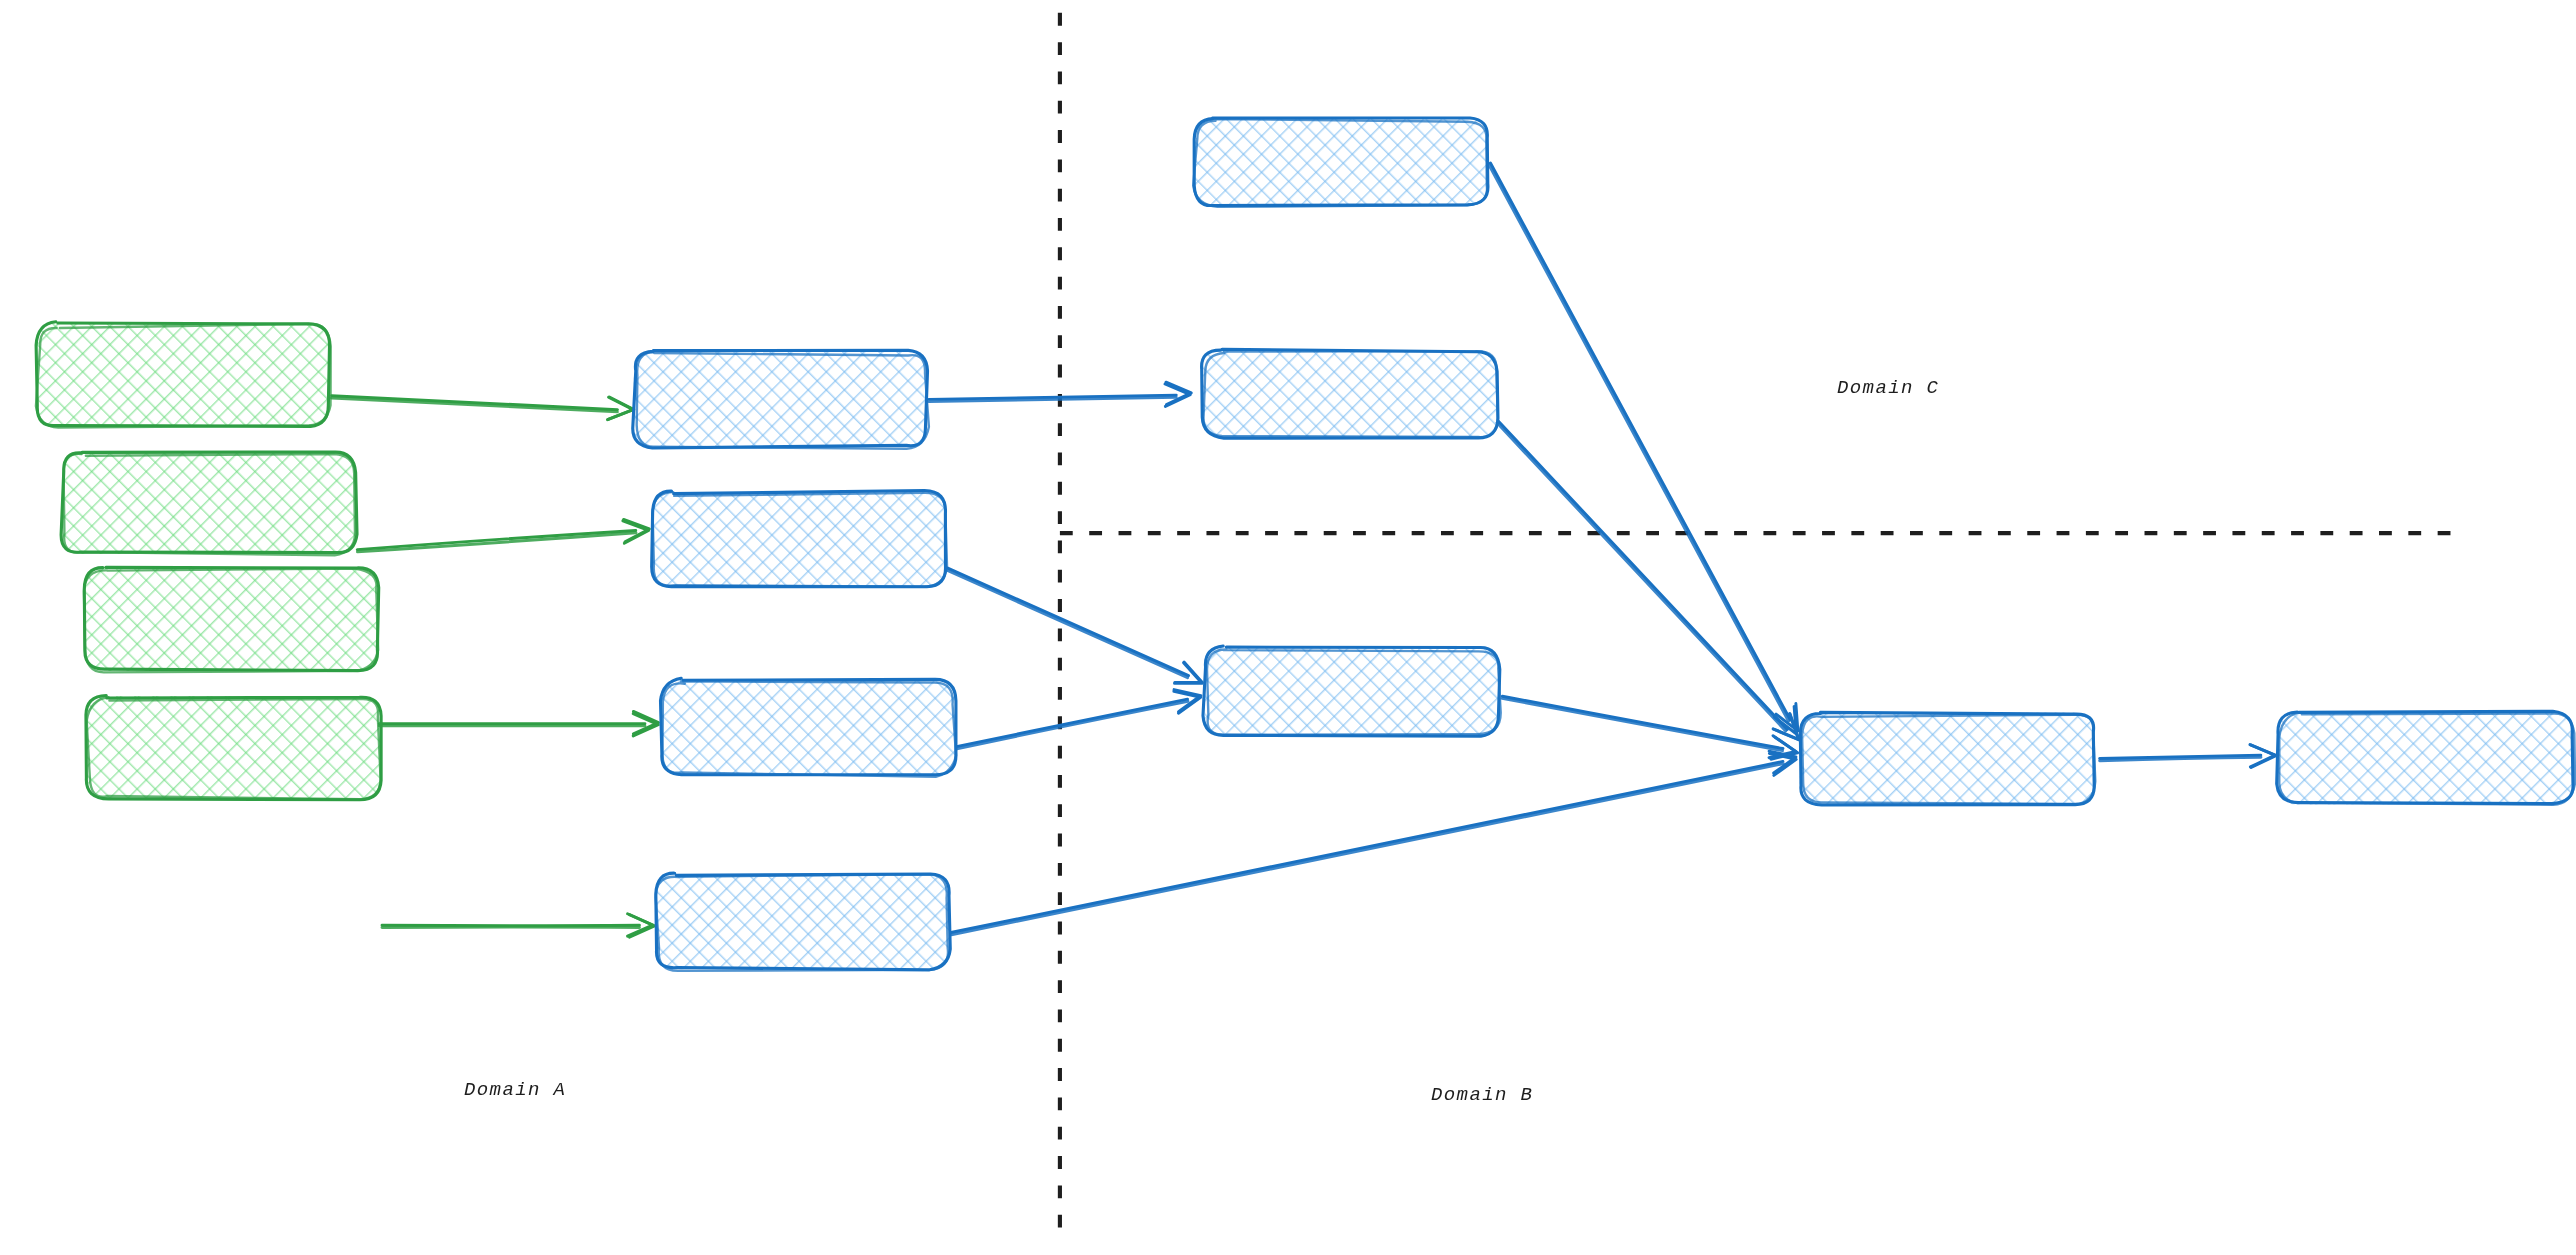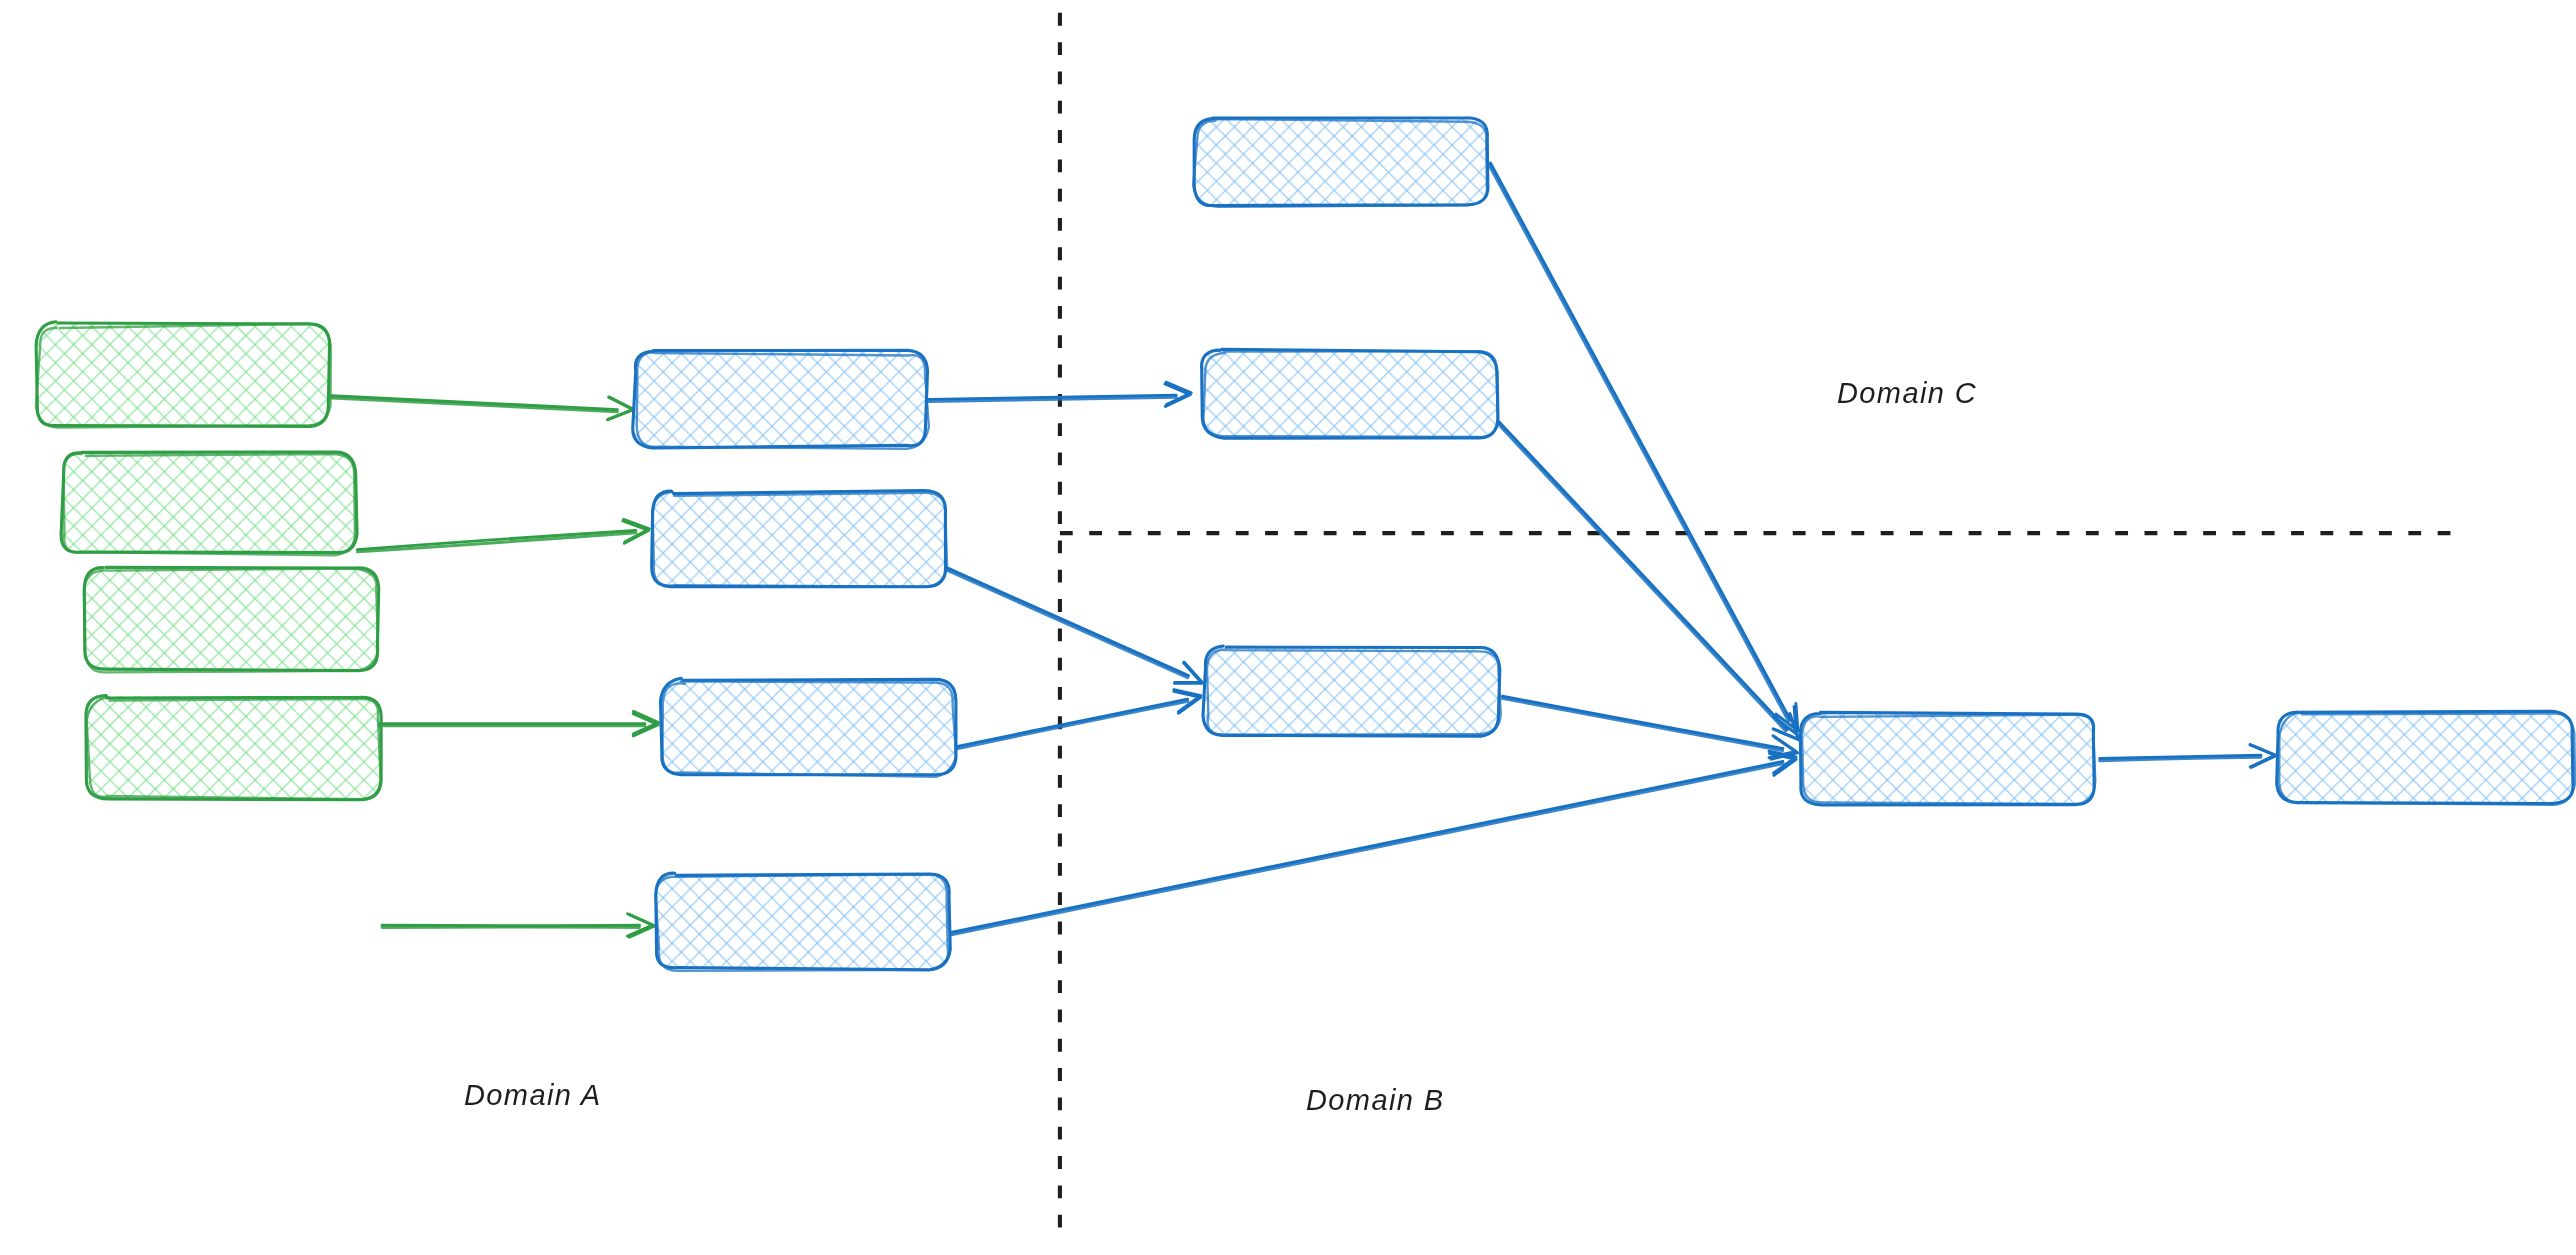--- a/index.html
+++ b/index.html
@@ -17,22 +17,22 @@
   }
   #diagram-svg {
     position: absolute;
     left: 0;
     top: 0;
     width: 2576px;
     height: 1255px;
   }
   .domain-label {
     position: absolute;
-    font-family: Liberation Sans, sans-serif;
-    font-size: 29px;
+    font-family: Liberation Mono, monospace;
+    font-size: 19px;
     color: #1e1e1e;
     white-space: nowrap;
     letter-spacing: 1.4px;
     font-style: italic;
     font-weight: 400;
   }
 </style>
 </head>
 <body>
 
@@ -207,17 +207,17 @@
           <path d="M 2509.1 778.0 L 2786.7 778.0 Q 2809.6 778.4 2809.6 799.8 L 2808.6 856.5 Q 2809.4 877.6 2787.1 877.7 L 2509.2 878.3 Q 2487.0 878.4 2486.9 856.1 L 2486.8 800.3 Q 2487.5 777.5 2509.1 777.7" fill="url(#hatch-blue)" stroke="none" opacity="0.62"></path>
           <path d="M 2509.1 778.0 L 2786.7 778.0 Q 2809.6 778.4 2809.6 799.8 L 2808.6 856.5 Q 2809.4 877.6 2787.1 877.7 L 2509.2 878.3 Q 2487.0 878.4 2486.9 856.1 L 2486.8 800.3 Q 2487.5 777.5 2509.1 777.7" fill="url(#hatch-blue2)" stroke="none" opacity="0.62"></path>
           <path d="M 2509.4 777.7 L 2786.8 776.5 Q 2810.3 779.0 2807.8 801.8 L 2808.7 854.6 Q 2810.7 876.2 2785.4 877.3 L 2510.2 876.1 Q 2487.3 876.8 2485.3 855.6 L 2486.8 801.7 Q 2485.1 778.1 2507.8 777.4" fill="none" stroke="#1971c2" stroke-width="3.4" stroke-linecap="round" stroke-linejoin="round"></path>
           <path d="M 2512.7 779.8 L 2788.8 778.9 Q 2806.9 779.0 2810.2 800.4 L 2811.0 854.6 Q 2807.8 877.8 2787.2 878.5 L 2509.1 876.5 Q 2489.5 875.1 2488.1 855.5 L 2488.2 804.3 Q 2490.8 782.7 2508.1 778.3" fill="none" stroke="#1971c2" stroke-width="2.6" stroke-linecap="round" stroke-linejoin="round" opacity="0.75"></path>
         </g>
       </g>
   </svg>
 
   <div id="labels-layer">
     <div class="domain-label" style="left: 464px; top: 1079px;">Domain A</div>
-    <div class="domain-label" style="left: 1306px; top: 1084px;">Domain B</div>
+    <div class="domain-label" style="left: 1431px; top: 1084px;">Domain B</div>
     <div class="domain-label" style="left: 1837px; top: 377px;">Domain C</div>
   </div>
 </div>
 
 
 </body></html>

